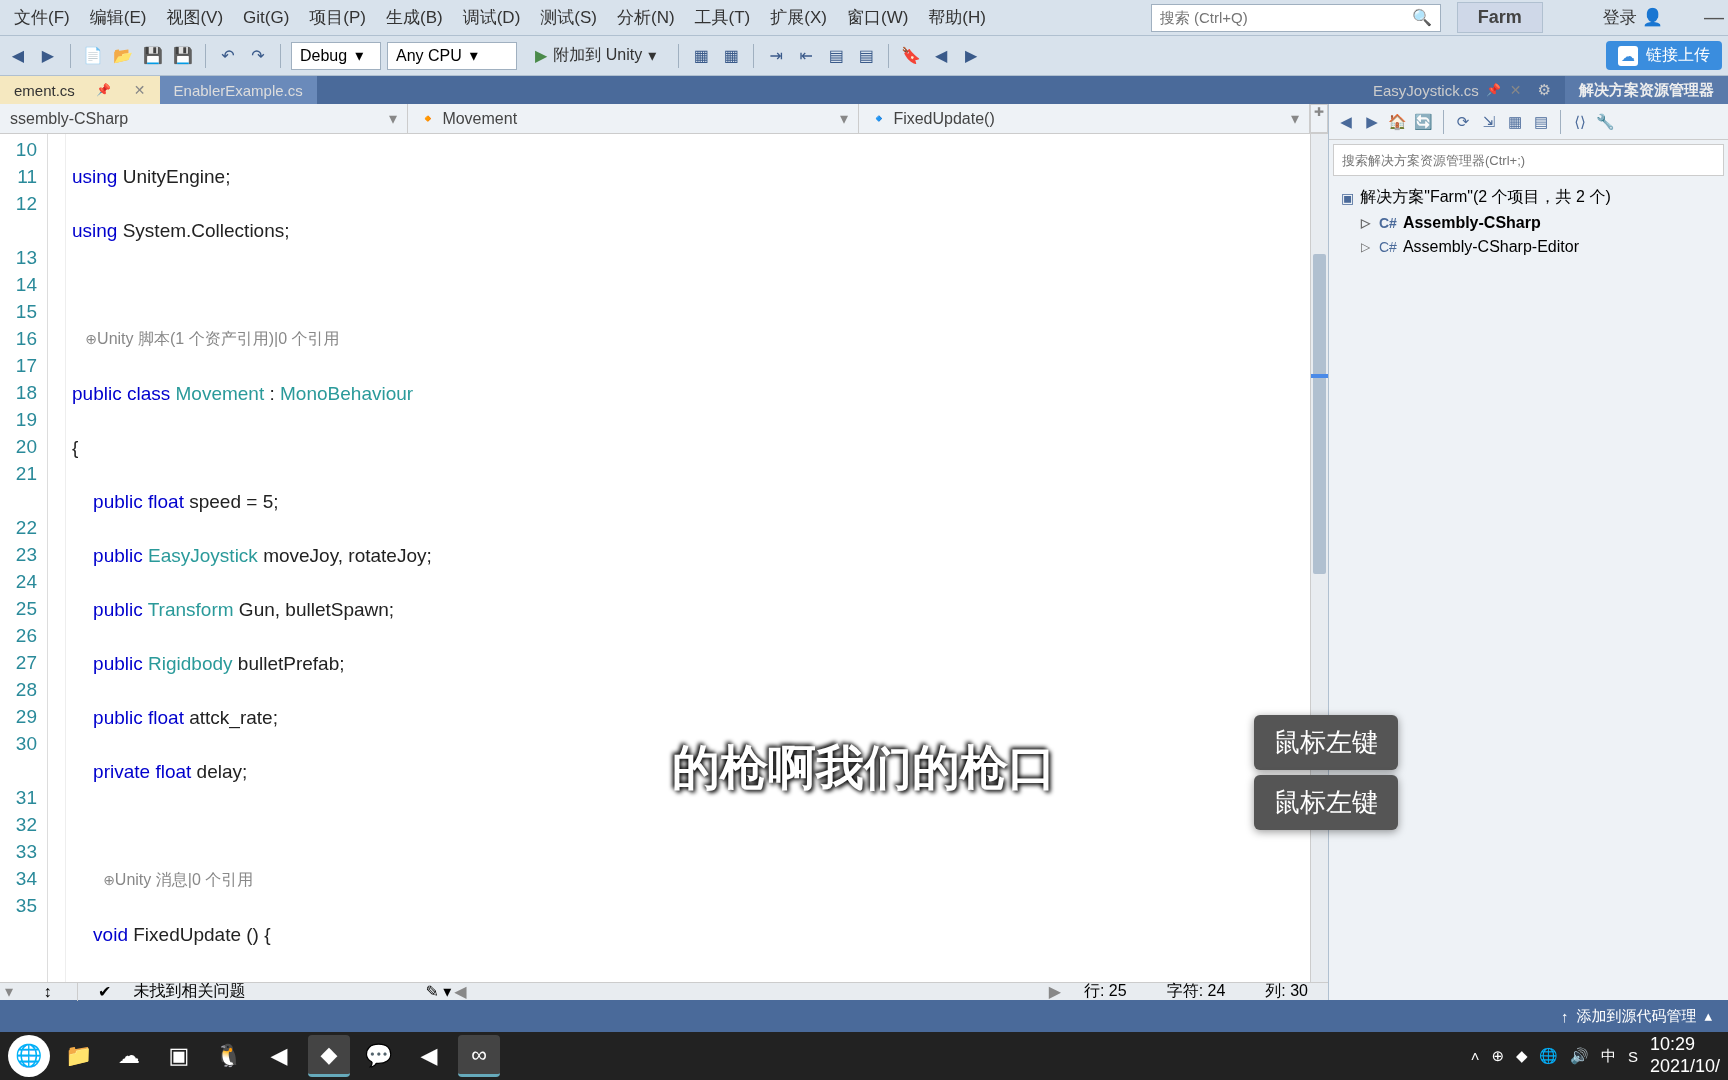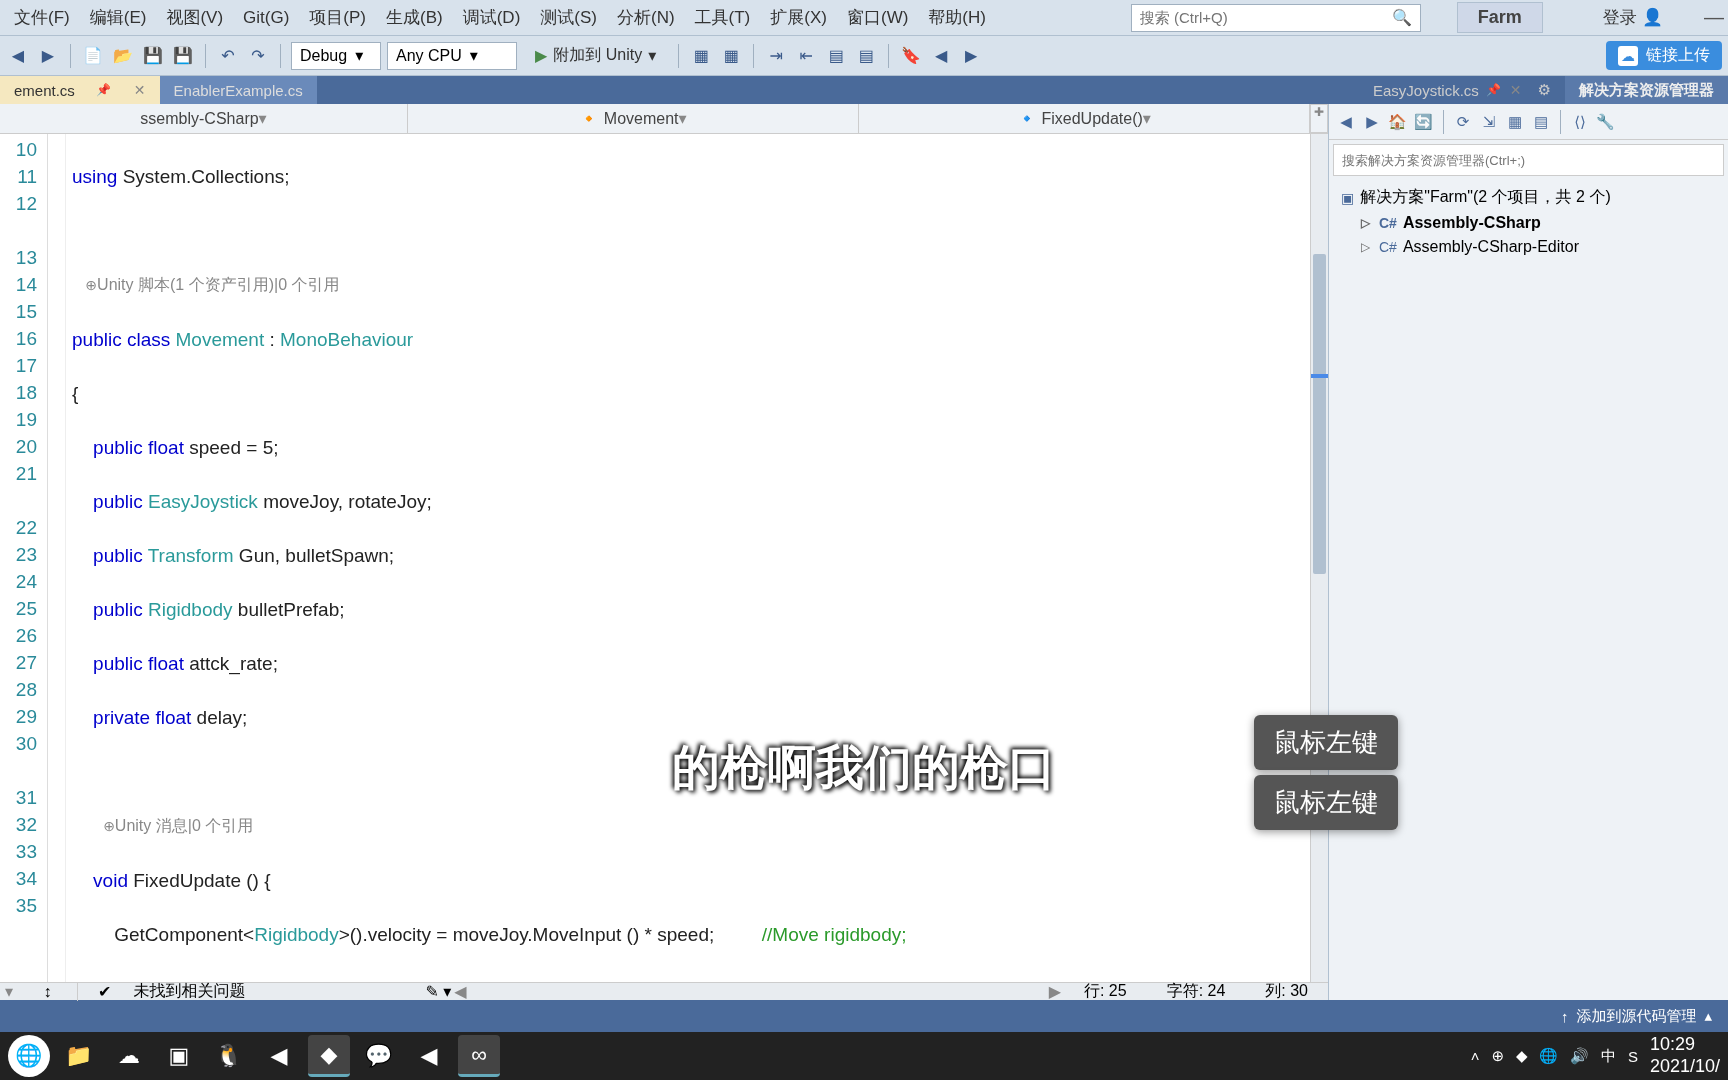--- a/index.html
+++ b/index.html
@@ -4,21 +4,21 @@
 <style>
 * { margin: 0; padding: 0; box-sizing: border-box; font-family: "Microsoft YaHei", "Segoe UI", sans-serif; }
 body { width: 1728px; height: 1080px; background: #c8d6e5; overflow: hidden; position: relative; }
 
 
 .menubar { height: 36px; background: #d8e2ec; display: flex; align-items: center; padding: 0 4px; border-bottom: 1px solid #b0c0d0; }
 .menubar .item { padding: 6px 10px; font-size: 17px; color: #333; cursor: pointer; }
 .search-box { margin-left: auto; display: flex; align-items: center; background: #fff; border: 1px solid #a0b0c0; height: 28px; width: 290px; padding: 0 8px; }
 .search-box input { border: none; outline: none; flex: 1; font-size: 15px; color: #888; background: transparent; }
 .search-box .icon { color: #666; font-size: 16px; }
-.farm-btn { margin-left: 36px; padding: 4px 20px; background: #cfd8e8; border: 1px solid #b0c0d0; font-size: 18px; font-weight: bold; color: #444; }
+.farm-btn { margin-left: 16px; padding: 4px 20px; background: #cfd8e8; border: 1px solid #b0c0d0; font-size: 18px; font-weight: bold; color: #444; }
 .login { margin-left: 60px; font-size: 17px; color: #333; display: flex; align-items: center; gap: 6px; }
 .min-btn { margin-left: 40px; font-size: 20px; color: #555; }
 
 
 .toolbar { height: 40px; background: #d8e2ec; display: flex; align-items: center; padding: 0 6px; gap: 6px; border-bottom: 1px solid #b0c0d0; }
 .tool-ico { width: 24px; height: 24px; display: flex; align-items: center; justify-content: center; color: #3a5a8a; font-size: 16px; cursor: pointer; }
 .tool-sep { width: 1px; height: 24px; background: #a0b0c0; margin: 0 4px; }
 .combo { background: #fff; border: 1px solid #a0b0c0; height: 28px; padding: 0 8px; font-size: 16px; display: flex; align-items: center; gap: 8px; }
 .combo.debug { width: 90px; }
 .combo.cpu { width: 130px; }
@@ -35,21 +35,21 @@
 .tab .x { color: #888; font-size: 14px; }
 .tab.right { margin-left: auto; background: #4a6a9a; color: #ccc; }
 .tab.se-tab { background: #5a7aaa; color: #eee; font-size: 15px; font-weight: bold; }
 
 
 .main { display: flex; height: calc(100% - 36px - 40px - 28px - 32px - 48px); }
 
 
 .editor-pane { flex: 1; display: flex; flex-direction: column; background: #fff; }
 .nav-bar { height: 30px; background: #eef2f6; display: flex; border-bottom: 1px solid #ccc; }
-.nav-seg { flex: 1; border-right: 1px solid #ccc; padding: 4px 10px; font-size: 16px; color: #444; display: flex; align-items: center; justify-content: center; }
+.nav-seg { flex: 1; border-right: 1px solid #ccc; padding: 4px 10px; font-size: 16px; color: #444; display: flex; align-items: center; justify-content: space-between; }
 .nav-seg:last-child { border-right: none; }
 .nav-seg .arr { color: #888; }
 .code-area { flex: 1; display: flex; overflow: hidden; font-family: Consolas, monospace; font-size: 19px; line-height: 27px; position: relative; }
 .gutter { width: 48px; text-align: right; padding-right: 10px; color: #2a8a9a; background: #fff; border-right: 1px solid #ddd; padding-top: 2px; }
 .gutter div { height: 27px; }
 .fold-col { width: 18px; background: #fff; border-right: 1px solid #eee; }
 .code { flex: 1; padding-left: 6px; padding-top: 2px; color: #222; white-space: pre; position: relative; }
 .code .kw { color: #0000cd; }
 .code .type { color: #2a9a9a; }
 .code .cmt { color: #2a9a2a; }
@@ -228,20 +228,21 @@
           <div>30</div>
           <div></div>
         <div>31</div>
           <div>32</div>
           <div>33</div>
           <div>34</div>
         <div>35</div>
       </div>
       <div class="fold-col"></div>
       <div class="code">
+<div><span class="kw">using</span><span> UnityEngine;</span></div>
 <div><span class="kw">using</span><span> System.Collections;</span></div>
 <div> </div>
 <div class="ref">   <span class="ico">⊕</span><span>Unity 脚本(1 个资产引用)|0 个引用</span></div>
 <div><span class="kw">public class </span><span class="type">Movement</span><span> : </span><span class="type">MonoBehaviour</span></div>
 <div><span>{</span></div>
 <div><span class="kw">    public float</span><span> speed = 5;</span></div>
 <div><span class="kw">    public </span><span class="type">EasyJoystick</span><span> moveJoy, rotateJoy;</span></div>
 <div><span class="kw">    public </span><span class="type">Transform</span><span> Gun, bulletSpawn;</span></div>
 <div><span class="kw">    public </span><span class="type">Rigidbody</span><span> bulletPrefab;</span></div>
 <div><span class="kw">    public float</span><span> attck_rate;</span></div>

